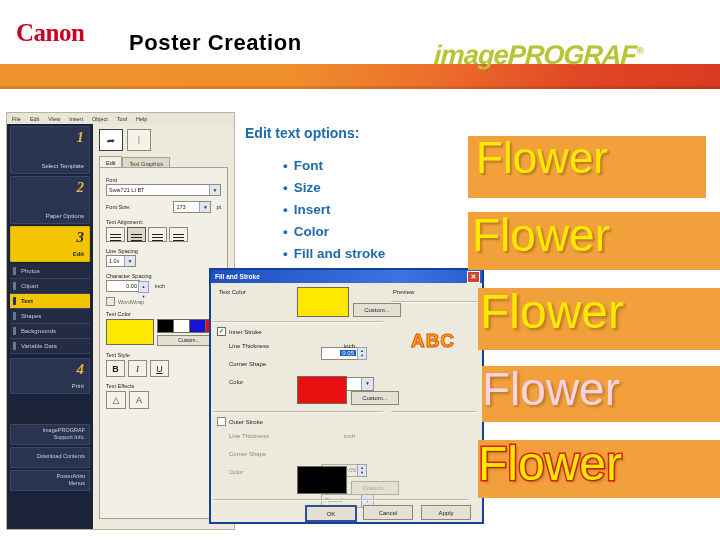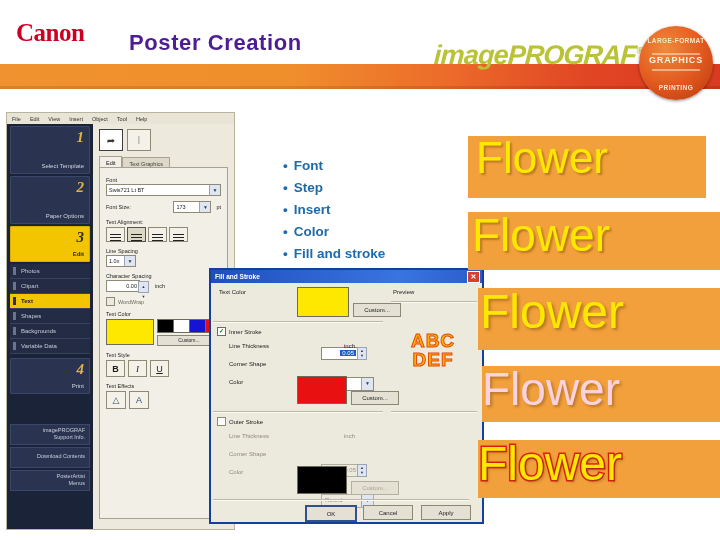--- a/index.html
+++ b/index.html
@@ -20,21 +20,21 @@
     background:rgba(0,0,0,0.10);
   }
   .canon-logo{
     position:absolute;left:16px;top:19px;
     color:#cc0020;font-size:25px;font-weight:bold;letter-spacing:-0.5px;
     font-family:"Liberation Serif", serif;
     transform:scaleY(1.05);
   }
   .title-main{
     position:absolute;left:129px;top:30px;
-    color:#4c1d95;font-size:22px;font-weight:bold;letter-spacing:0.6px;
+    color:#000000;font-size:22px;font-weight:bold;letter-spacing:0.6px;
   }
   .title-sub{
     position:absolute;left:141px;top:65px;
     color:#1f6aa8;font-size:19px;font-weight:bold;letter-spacing:0.4px;
   }
   .ipf-logo{
     position:absolute;left:434px;top:40px;
     font-size:27px;font-weight:bold;color:#b9c335;letter-spacing:-0.8px;
     font-style:italic;
     transform:skewX(-3deg);
@@ -287,31 +287,25 @@
 
 <div id="stage">
 
   <div class="hdr-band"></div>
 
   <div class="canon-logo">Canon</div>
   <div class="title-main">Poster Creation</div>
 
   <div class="ipf-logo"><span class="lt">image</span><span class="hv">PROGRAF</span><span class="reg">®</span></div>
 
-  <div class="badge">
-    <div class="rule a"></div>
-    <div class="rule b"></div>
-    <div class="arc-top">LARGE-FORMAT</div>
-    <div class="mid">GRAPHICS</div>
-    <div class="arc-bot">PRINTING</div>
-  </div>
-
+
+  <div class="mid-head">Edit text options:</div>
   <ul class="bullets">
     <li>Font</li>
-    <li>Step</li>
+    <li>Size</li>
     <li>Insert</li>
     <li>Color</li>
     <li>Fill and stroke</li>
   </ul>
 
   <div class="app">
 
     <div class="app-menu">
       <span>File</span>
       <span>Edit</span>
@@ -466,21 +460,20 @@
 
       <div class="d-row dlg-lbl" style="left:8px;top:6px">Text Color</div>
       <div class="d-row sw" style="left:86px;top:4px;width:50px;height:28px;background:#ffe800"></div>
       <div class="d-row dbtn" style="left:142px;top:20px;width:46px;height:12px">Custom...</div>
 
       <div class="d-row dlg-lbl" style="left:182px;top:6px">Preview</div>
       <div class="sep" style="left:180px;top:18px;width:86px"></div>
       <div class="sep" style="left:180px;top:128px;width:86px"></div>
       <div class="preview-abc" style="left:178px;top:48px;width:88px">
         <div>ABC</div>
-        <div>DEF</div>
       </div>
 
       <div class="sep" style="left:2px;top:38px;width:170px"></div>
 
       <div class="d-row dchk" style="left:6px;top:44px">
         <div class="box">✓</div>
         <span class="dlg-lbl">Inner Stroke</span>
       </div>
 
       <div class="d-row dlg-lbl" style="left:18px;top:60px">Line Thickness</div>

